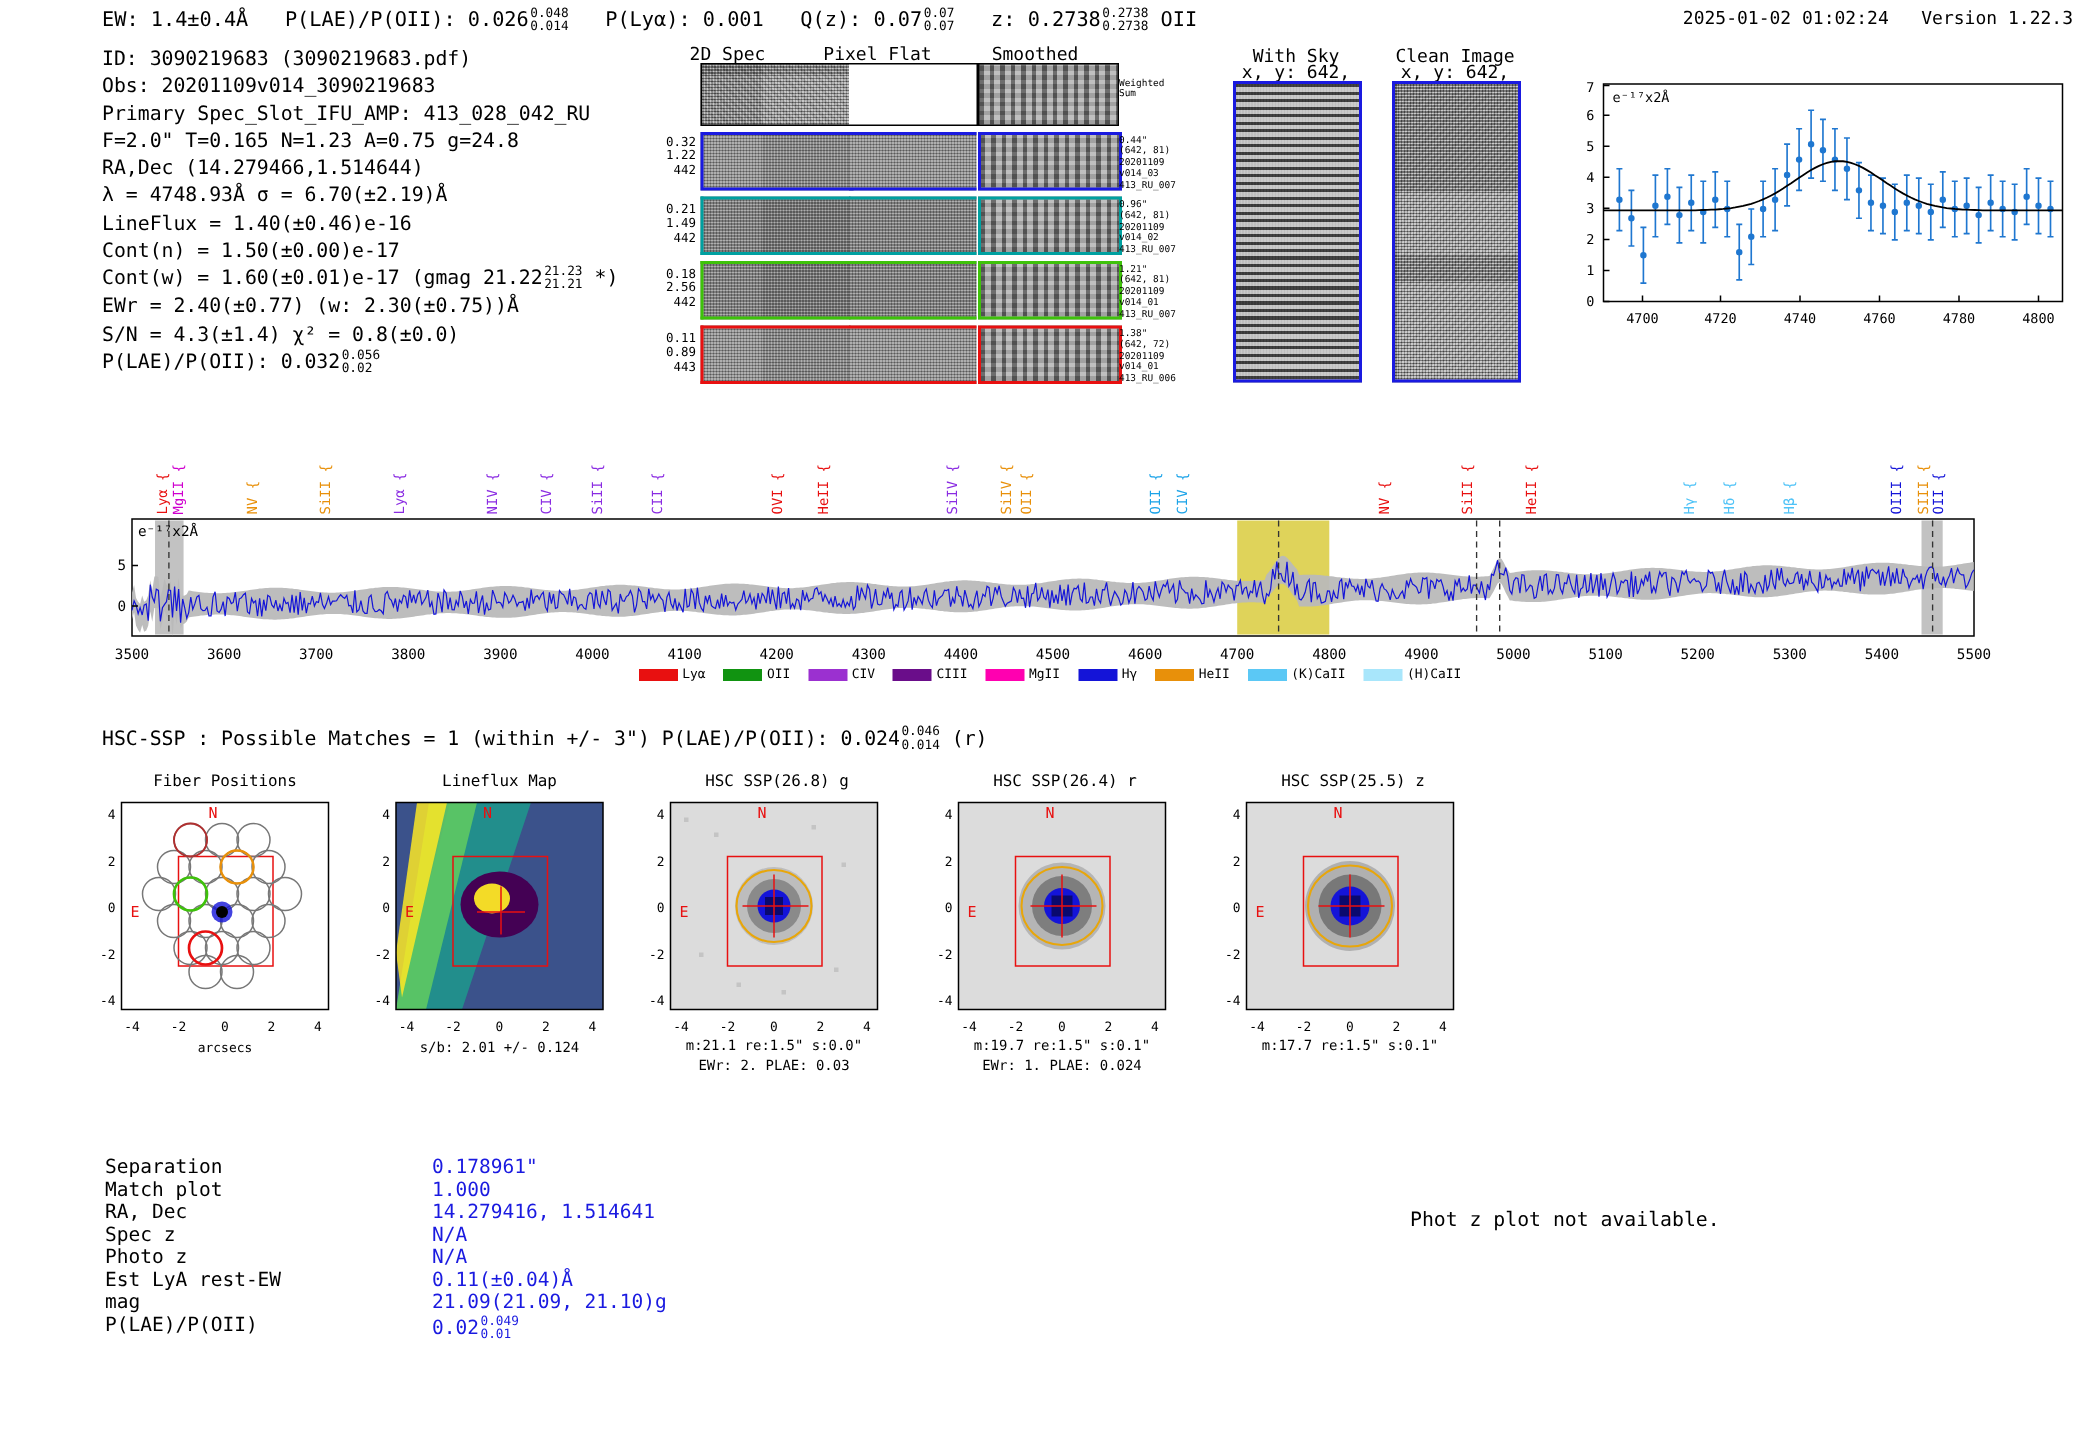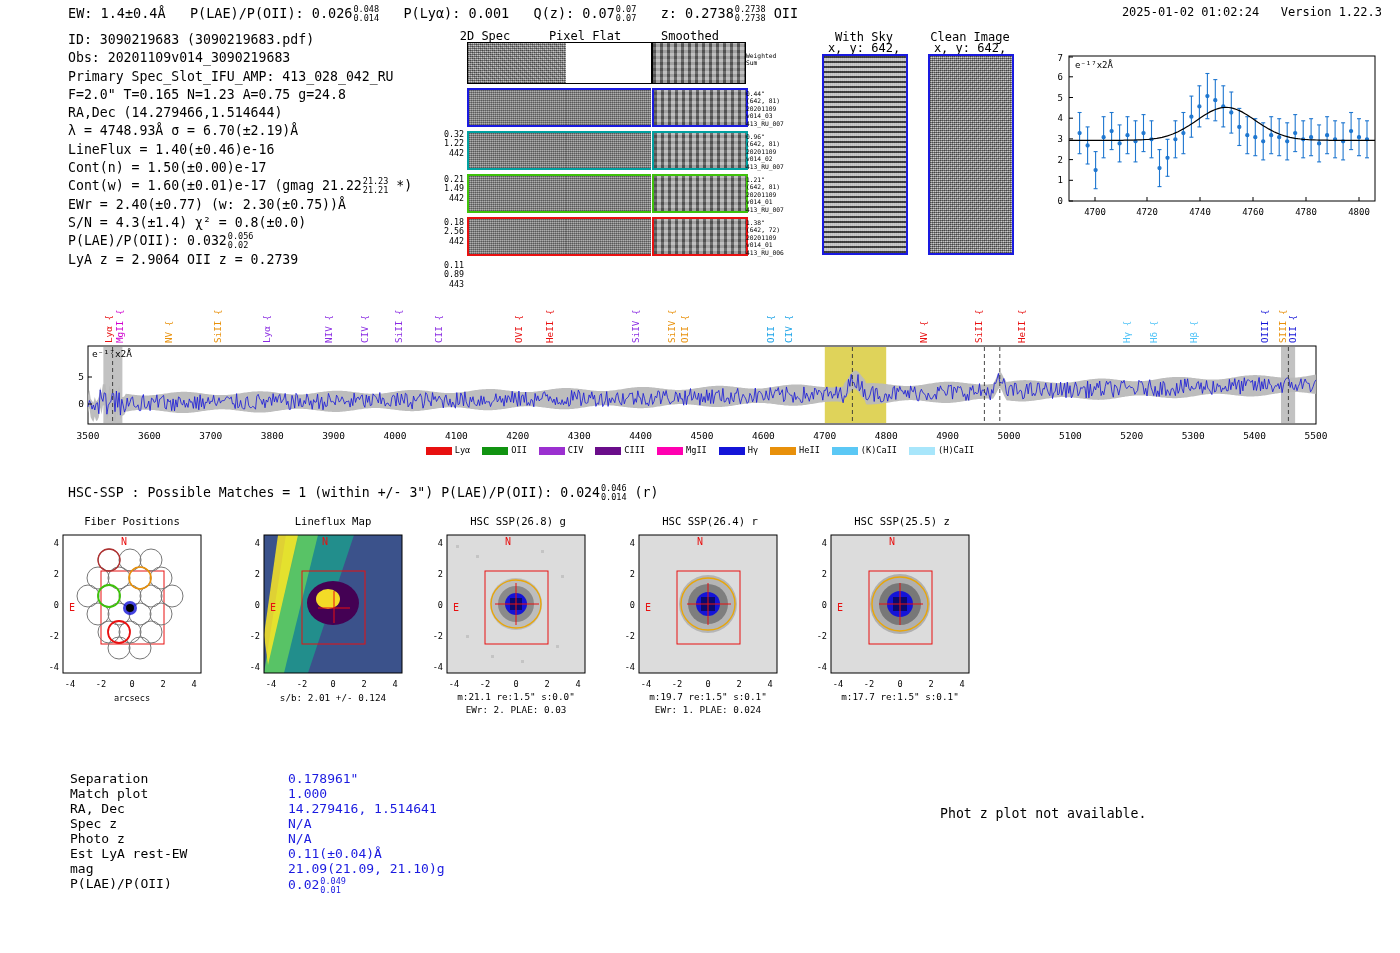--- a/index.html
+++ b/index.html
@@ -34,21 +34,21 @@
        repeating-linear-gradient(90deg, rgba(0,0,0,.20) 0 1px, rgba(255,255,255,.15) 1px 2px);
   }
   .smooth{
      background-color:#999;
      background-image:
        repeating-linear-gradient(90deg, rgba(0,0,0,.35) 0 3px, rgba(255,255,255,.28) 3px 7px),
        repeating-linear-gradient(0deg, rgba(0,0,0,.18) 0 3px, rgba(255,255,255,.14) 3px 6px);
      filter:blur(.4px);
   }
   .flatwhite{background:#ffffff;}
-  .rowlab{position:absolute;font-size:8.3px;line-height:9.4px;text-align:right;margin-top:40px;}
+  .rowlab{position:absolute;font-size:8.3px;line-height:9.4px;text-align:right;}
   .rowlab2{position:absolute;font-size:6.3px;line-height:7.4px;text-align:left;color:#000;}
 
   
   .skyimg{
      background-color:#8c8c8c;
      background-image:
        repeating-linear-gradient(0deg, rgba(0,0,0,.55) 0 2px, rgba(255,255,255,.5) 2px 5px),
        repeating-linear-gradient(90deg, rgba(0,0,0,.10) 0 1px, rgba(255,255,255,.08) 1px 2px);
   }
   .cleanimg{
@@ -111,21 +111,20 @@
   <div class="ln">Cont(n) = 1.50(±0.00)e-17</div>
   <div class="ln">
     <span>Cont(w) = 1.60(±0.01)e-17 (gmag 21.22</span><sup class="frac"><i>21.23</i><i>21.21</i></sup>
     <span>*)</span>
   </div>
   <div class="ln">EWr = 2.40(±0.77) (w: 2.30(±0.75))Å</div>
   <div class="ln">S/N = 4.3(±1.4)   χ² = 0.8(±0.0)</div>
   <div class="ln">
     <span>P(LAE)/P(OII): 0.032</span><sup class="frac"><i>0.056</i><i>0.02</i></sup>
   </div>
-  <div class="ln">LyA z = 2.9064   OII z = 0.2739</div>
 </div>
 
 <div class="abs" id="specwrap" style="width:360px;height:230px;">
 
   <div class="panel-title" style="left:10px;top:-1px;width:90px;">2D Spec</div>
   <div class="panel-title" style="left:110px;top:-1px;width:90px;">Pixel Flat</div>
   <div class="panel-title" style="left:215px;top:-1px;width:90px;">Smoothed</div>
 
   <div class="imgbox noise" style="left:37px;top:12px;width:98px;height:40px;border:1px solid #000;"></div>
   <div class="imgbox flatwhite" style="left:136px;top:12px;width:85px;height:40px;border:1px solid #000;border-left:none;"></div>
@@ -464,21 +463,21 @@
     </div>
 </div>
 
 <div class="legendbar" id="legendbar"><span class="legitem"><span class="legsw" style="background:#e81010"></span><span>Lyα</span></span><span class="legitem"><span class="legsw" style="background:#119311"></span><span>OII</span></span><span class="legitem"><span class="legsw" style="background:#9b30d0"></span><span>CIV</span></span><span class="legitem"><span class="legsw" style="background:#6a0d8a"></span><span>CIII</span></span><span class="legitem"><span class="legsw" style="background:#ff00b0"></span><span>MgII</span></span><span class="legitem"><span class="legsw" style="background:#1414d8"></span><span>Hγ</span></span><span class="legitem"><span class="legsw" style="background:#e8900a"></span><span>HeII</span></span><span class="legitem"><span class="legsw" style="background:#5bc8f5"></span><span>(K)CaII</span></span><span class="legitem"><span class="legsw" style="background:#a8e6fb"></span><span>(H)CaII</span></span></div>
 
 <div class="abs mono" id="hscline">
   <span>HSC-SSP : Possible Matches = 1 (within +/- 3")  P(LAE)/P(OII): 0.024</span><sup class="frac"><i>0.046</i><i>0.014</i></sup>
   <span>(r)</span>
 </div>
 
-<div class="abs" style="top:515px;left:37px;width:190px;height:200px;">
+<div class="abs" style="top:515px;left:55px;width:190px;height:200px;">
   <div class="cut-title" style="left:10px;top:0;">Fiber Positions</div>
   <svg width="190" height="195" viewBox="0 0 190 195">
     <g font-family="DejaVu Sans Mono, monospace" font-size="8.6" fill="#000">
       <text x="22" y="31" text-anchor="end">4</text>
         <text x="22" y="62" text-anchor="end">2</text>
       <text x="22" y="93" text-anchor="end">0</text>
         <text x="22" y="124" text-anchor="end">-2</text>
       <text x="22" y="155" text-anchor="end">-4</text>
       <text x="33" y="172" text-anchor="middle">-4</text>
         <text x="64" y="172" text-anchor="middle">-2</text>

